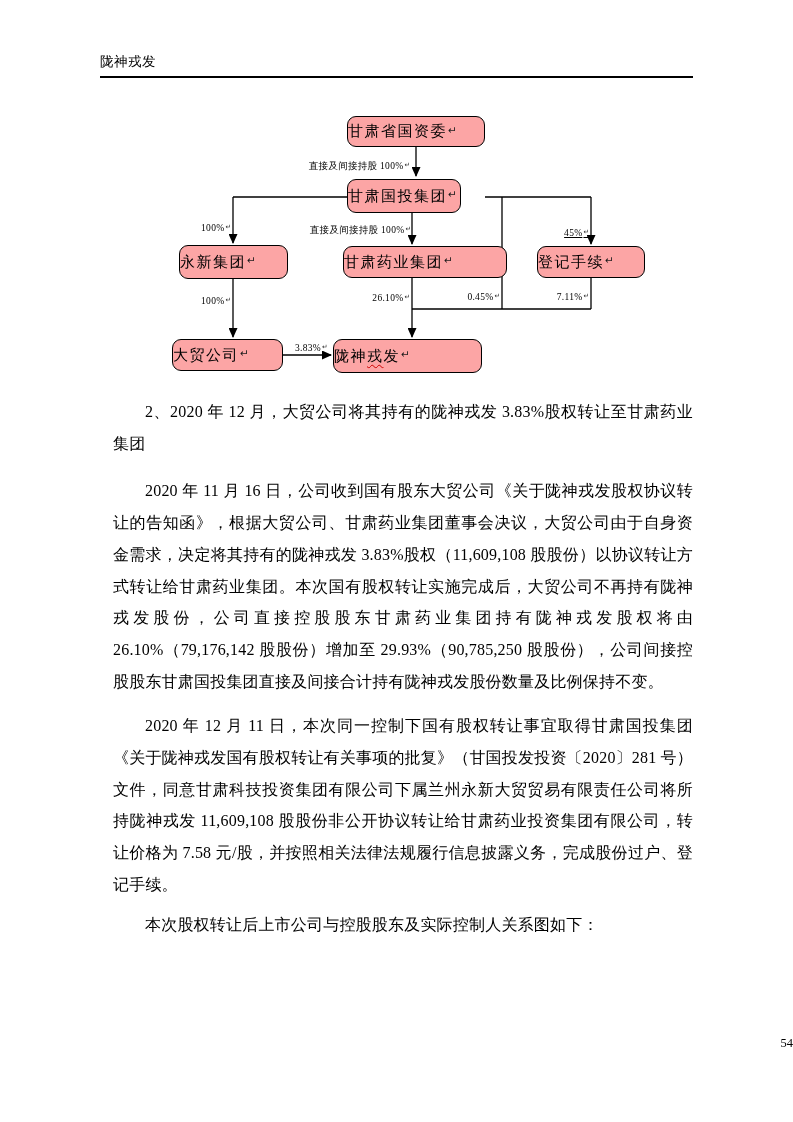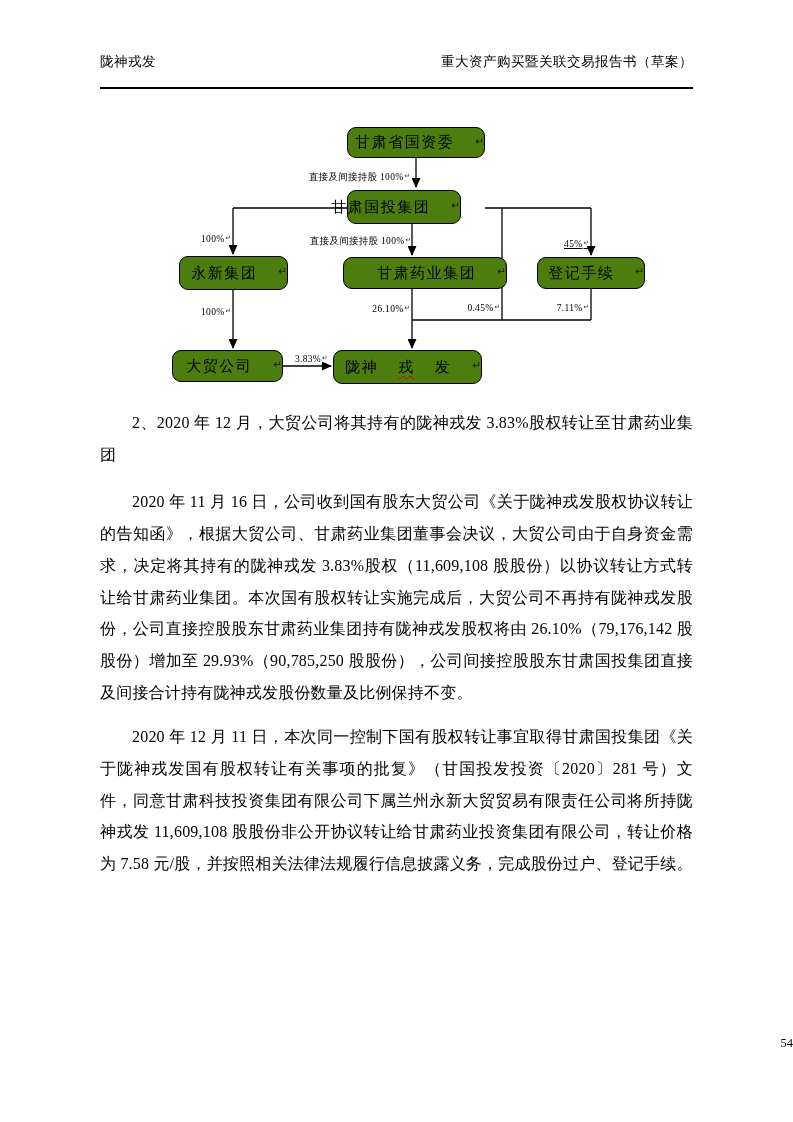--- a/index.html
+++ b/index.html
@@ -8,70 +8,70 @@
     position:relative; width:793px; height:1122px; margin:0 auto;
     background:#ffffff; color:#000;
     font-family:"Liberation Serif","DejaVu Serif",serif;
     overflow:hidden;
   }
   .content { position:absolute; left:100px; top:0; width:593px; }
 
   
   .header {
     display:flex; justify-content:space-between; align-items:flex-end;
-    padding-top:53px; padding-bottom:16px; border-bottom:2px solid #000;
+    padding-top:53px; padding-bottom:5px; border-bottom:2px solid #000;
     font-size:13.5px; letter-spacing:0.5px;
   }
 
   
   .diagram { position:relative; height:268px; margin-top:36px; }
   .diagram svg { position:absolute; left:0; top:0; }
   .node {
-    position:absolute; border:1.4px solid #000; border-radius:9px; background:#4d7c0f;
-    display:flex; align-items:center; justify-content:flex-end;
-    font-size:15px; letter-spacing:1.5px; white-space:nowrap;gap:20px;
+    position:absolute; border:1.4px solid #000; border-radius:9px; background:#fca5a5;
+    display:flex; align-items:center; justify-content:flex-start;
+    font-size:15px; letter-spacing:1.5px; white-space:nowrap;
   }
   .elabel {
     position:absolute; font-size:9.5px; line-height:11px; white-space:nowrap;
     letter-spacing:0.3px;
   }
   .ret {
     font-size:0.7em; font-family:"DejaVu Sans",sans-serif;
     letter-spacing:0; margin-left:1px; position:relative; top:-2px; color:#1a1a1a;
   }
   .wavy {
     text-decoration:underline; text-decoration-style:wavy;
     text-decoration-color:#cc0000; text-decoration-thickness:1px;
     text-underline-offset:3px;
   }
 
   
   .body-text { margin-top:14px; }
   .body-text p {
     font-size:16px; line-height:31.7px; text-align:justify; text-indent:32px;
     letter-spacing:0.2px;
+    margin-left:13px;
   }
   .p-heading { margin-bottom:16px; }
   .p-1 { margin-bottom:13px; }
   .p-2 { margin-bottom:8px; }
 
   .page-num {
     position:absolute; top:1036px; left:0; width:100%;
     text-align:right; font-size:12.5px;
   }
 </style>
 </head>
 <body>
 
 <div class="page">
   <div class="content">
 
     <div class="header">
       <span>陇神戎发</span>
-      <span>重大资产购买暨关联交易报告书（草案）</span>
     </div>
 
     <div class="diagram">
       <svg width="593" height="268" viewBox="0 0 593 268">
         <defs>
           <marker id="ah" markerUnits="userSpaceOnUse" markerWidth="10" markerHeight="9" refX="9" refY="4.5" orient="auto">
             <path d="M0,0 L10,4.5 L0,9 Z" fill="#000"></path>
           </marker>
         </defs>
         <g stroke="#000" stroke-width="1.3" fill="none">
@@ -129,18 +129,19 @@
       <span class="elabel" style="right:104px; top:178px;"><span>7.11%</span><span class="ret">↵</span></span>
       <span class="elabel" style="right:283px; top:179px;"><span>26.10%</span><span class="ret">↵</span></span>
       <span class="elabel" style="right:462px; top:182px;"><span>100%</span><span class="ret">↵</span></span>
       <span class="elabel" style="left:195px; top:229px;"><span>3.83%</span><span class="ret">↵</span></span>
     </div>
 
     <div class="body-text">
       <p class="p-heading">2、2020 年 12 月，大贸公司将其持有的陇神戎发 3.83%股权转让至甘肃药业集团</p>
       <p class="p-1">2020 年 11 月 16 日，公司收到国有股东大贸公司《关于陇神戎发股权协议转让的告知函》，根据大贸公司、甘肃药业集团董事会决议，大贸公司由于自身资金需求，决定将其持有的陇神戎发 3.83%股权（11,609,108 股股份）以协议转让方式转让给甘肃药业集团。本次国有股权转让实施完成后，大贸公司不再持有陇神戎发股份，公司直接控股股东甘肃药业集团持有陇神戎发股权将由 26.10%（79,176,142 股股份）增加至 29.93%（90,785,250 股股份），公司间接控股股东甘肃国投集团直接及间接合计持有陇神戎发股份数量及比例保持不变。</p>
       <p class="p-2">2020 年 12 月 11 日，本次同一控制下国有股权转让事宜取得甘肃国投集团《关于陇神戎发国有股权转让有关事项的批复》（甘国投发投资〔2020〕281 号）文件，同意甘肃科技投资集团有限公司下属兰州永新大贸贸易有限责任公司将所持陇神戎发 11,609,108 股股份非公开协议转让给甘肃药业投资集团有限公司，转让价格为 7.58 元/股，并按照相关法律法规履行信息披露义务，完成股份过户、登记手续。</p>
+      <p>本次股权转让后上市公司与控股股东及实际控制人关系图如下：</p>
     </div>
 
   </div>
 
   <div class="page-num">54</div>
 </div>
 
 </body></html>

